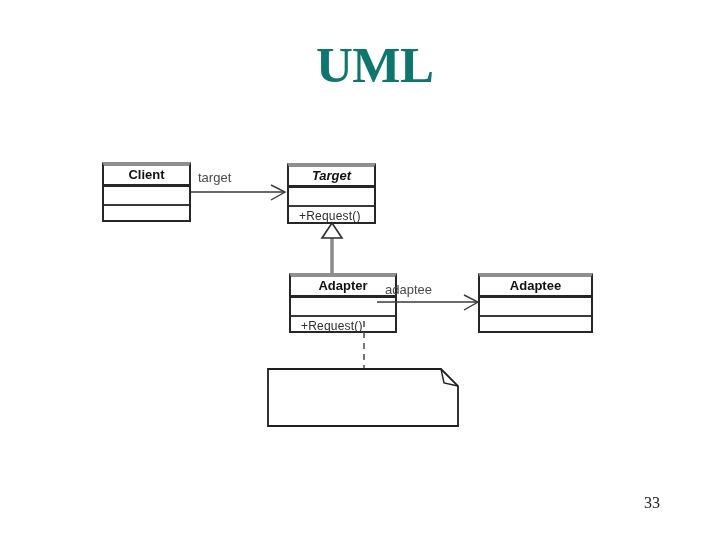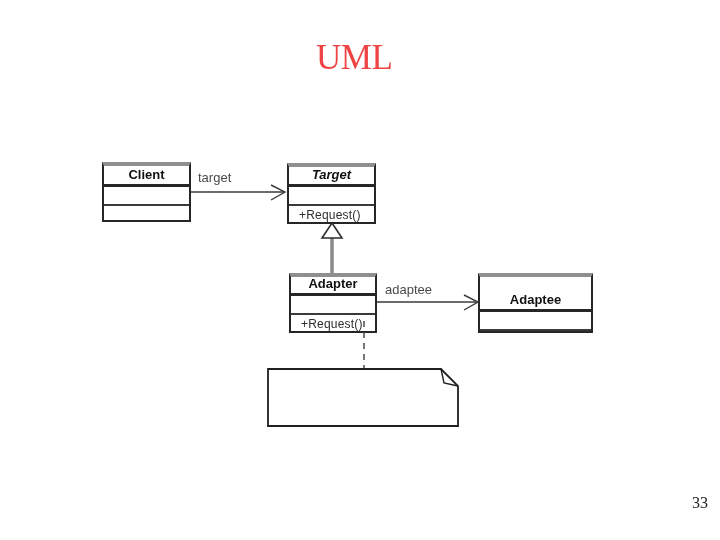--- a/index.html
+++ b/index.html
@@ -2,53 +2,53 @@
 <html><head>
 <meta charset="utf-8">
 <style>
   html,body { margin:0; padding:0; background:#ffffff; }
   .slide {
     position:relative; width:720px; height:540px; background:#ffffff;
     font-family:"Liberation Sans", sans-serif; overflow:hidden;
   }
   .slide-title {
     position:absolute; left:316px; top:40px; margin:0;
-    font-family:"Liberation Serif", serif; font-weight:400;
-    font-size:35px; line-height:1.0; letter-spacing:-0.5px; color:#ef4444;
+    font-family:"Liberation Serif", serif; font-weight:700;
+    font-size:51px; line-height:1.0; letter-spacing:-0.5px; color:#0f766e;
   }
   
   .uml-box {
     position:absolute; box-sizing:border-box; background:#ffffff;
     border:2px solid #262626; border-top:4px solid #8f8f8f;
-    display:flex; flex-direction:column; z-index:1;justify-content:flex-end;
+    display:flex; flex-direction:column; z-index:1;
   }
   .uml-name {
     flex:0 0 18px; line-height:18px; border-bottom:3px solid #262626;
     font-size:13px; font-weight:bold; text-align:center; color:#111111;
   }
   .uml-name.italic { font-style:italic; }
   .uml-attrs { flex:0 0 17px; border-bottom:2px solid #3a3a3a; font-size:12px; color:#2e2e2e; }
   .uml-ops  { flex:1; font-size:12px; color:#2e2e2e; padding:2px 0 0 10px; letter-spacing:0.2px; white-space:nowrap; }
 
   .box-client  { left:102px; top:162px; width:89px;  height:60px; }
   .box-target  { left:287px; top:163px; width:89px;  height:61px; }
-  .box-adapter { left:289px; top:273px; width:88px;  height:60px; }
+  .box-adapter { left:289px; top:273px; width:108px;  height:60px; }
   .box-adaptee { left:478px; top:273px; width:115px; height:60px; }
 
   
   .assoc-label { position:absolute; font-size:13px; color:#4a4a4a; z-index:1; }
   .label-target  { left:198px; top:170px; }
   .label-adaptee { left:385px; top:282px; }
   .note-text {
     position:absolute; left:276px; top:390px; z-index:3;
     font-size:12.5px; color:#2e2e2e; white-space:nowrap;
   }
   .page-number {
     position:absolute; left:644px; top:494px;
-    font-family:"Liberation Serif", serif; font-size:16px; color:#222222;margin-left:48px;
+    font-family:"Liberation Serif", serif; font-size:16px; color:#222222;
   }
   
   .connector-layer {
     position:absolute; left:0; top:0; width:720px; height:540px;
     z-index:2; pointer-events:none;
   }
 </style>
 </head>
 <body>
 

